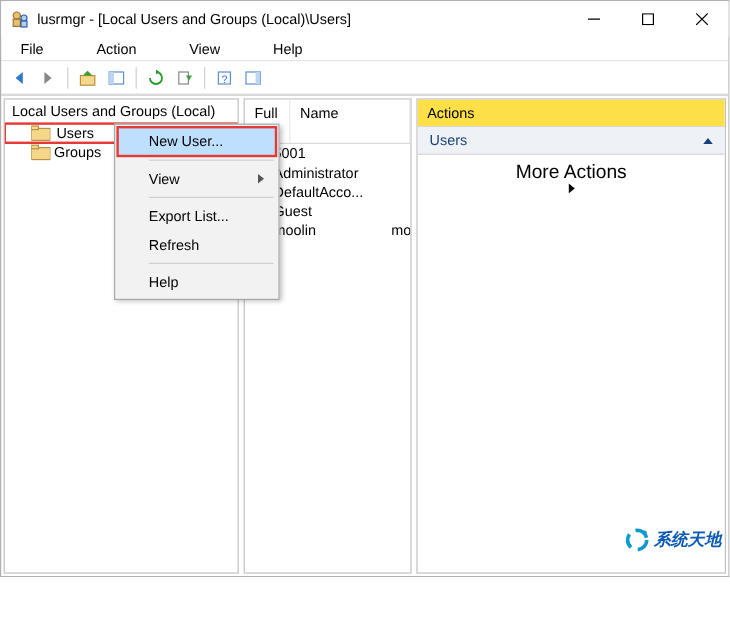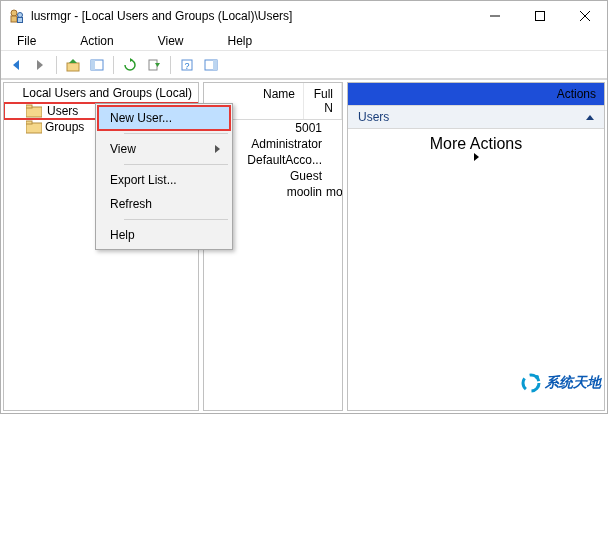--- a/index.html
+++ b/index.html
@@ -5,21 +5,21 @@
   * { box-sizing: border-box; }
   html, body {
     margin: 0; padding: 0;
     font-family: "Segoe UI", Tahoma, sans-serif;
     font-size: 12px;
     background: #fff;
     color: #000;
   }
   .window {
     width: 608px;
-    height: 414px;
+    height: 481px;
     border: 1px solid #b0b0b0;
     background: #fff;
     position: relative;
     display: flex;
     flex-direction: column;
   }
   
   .titlebar {
     height: 30px;
     display: flex;
@@ -84,21 +84,20 @@
     border-top: 1px solid #d8d8d8;
     min-height: 0;
   }
   .pane {
     border: 1px solid #c0c0c0;
     margin: 2px;
     background: #fff;
     display: flex;
     flex-direction: column;
     overflow: hidden;
-    text-align: right;
   }
   .tree-pane { width: 196px; }
   .list-pane { flex: 1; }
   .actions-pane { width: 258px; }
   
   .tree-header {
     padding: 3px 6px;
     font-size: 12px;
   }
   .tree-item {
@@ -137,21 +136,21 @@
     padding: 1px 0 1px 6px;
     align-items: center;
     font-size: 12px;
     gap: 4px;
   }
   .list-row .cell-name { width: 94px; overflow: hidden; white-space: nowrap; }
   .list-row .cell-full { flex:1; overflow: hidden; white-space: nowrap; }
   .user-icon { width:14px; height:14px; }
   
   .actions-header {
-    background: #1d4ed8;
+    background: #fde047;
     padding: 4px 8px;
     font-size: 12px;
     border-bottom: 1px solid #d8d8d8;
   }
   .actions-section {
     background: #eef2f7;
     padding: 4px 10px;
     color: #1a3e7a;
     font-size: 12px;
     display: flex;
@@ -185,21 +184,21 @@
     left: 94px;
     top: 102px;
     width: 138px;
     background: #f2f2f2;
     border: 1px solid #a8a8a8;
     box-shadow: 2px 2px 4px rgba(0,0,0,0.25);
     padding: 2px;
     font-size: 12px;
   }
   .ctx-item {
-    padding: 5px 10px 5px 12px;
+    padding: 5px 10px 5px 26px;
     position: relative;
     display: flex;
     justify-content: space-between;
     align-items: center;
   }
   .ctx-item.highlight {
     background: #bfdfff;
     outline: 2px solid #e53935;
     outline-offset: -1px;
   }
@@ -341,22 +340,22 @@
               <rect x="0" y="3" width="16" height="10" fill="#f5d78a" stroke="#b89040"></rect>
               <rect x="0" y="1" width="6" height="3" fill="#f5d78a" stroke="#b89040"></rect>
             </svg>
         </span>
         <span>Groups</span>
       </div>
     </div>
 
     <div class="pane list-pane">
       <div class="list-header">
+        <div class="col col-full">Full N</div>
         <div class="col col-name">Name</div>
-        <div class="col col-full">Full N</div>
       </div>
       <div class="list-body">
         <div class="list-row">
           <span class="user-icon"><svg width="14" height="14">
                 <circle cx="7" cy="5" r="3" fill="#e8c8a0" stroke="#a07030"></circle>
                 <path d="M2 13 Q7 8 12 13" fill="#5a8fd6"></path>
               </svg></span>
           <span class="cell-name">5001</span>
           <span class="cell-full"></span>
         </div>

